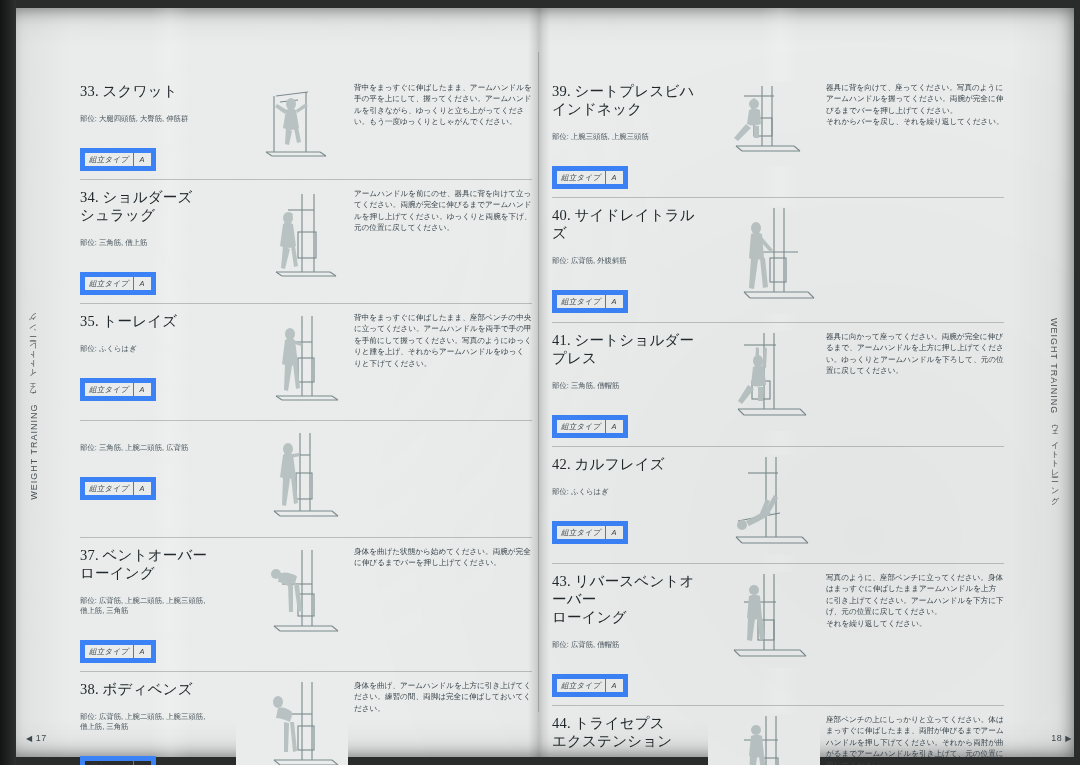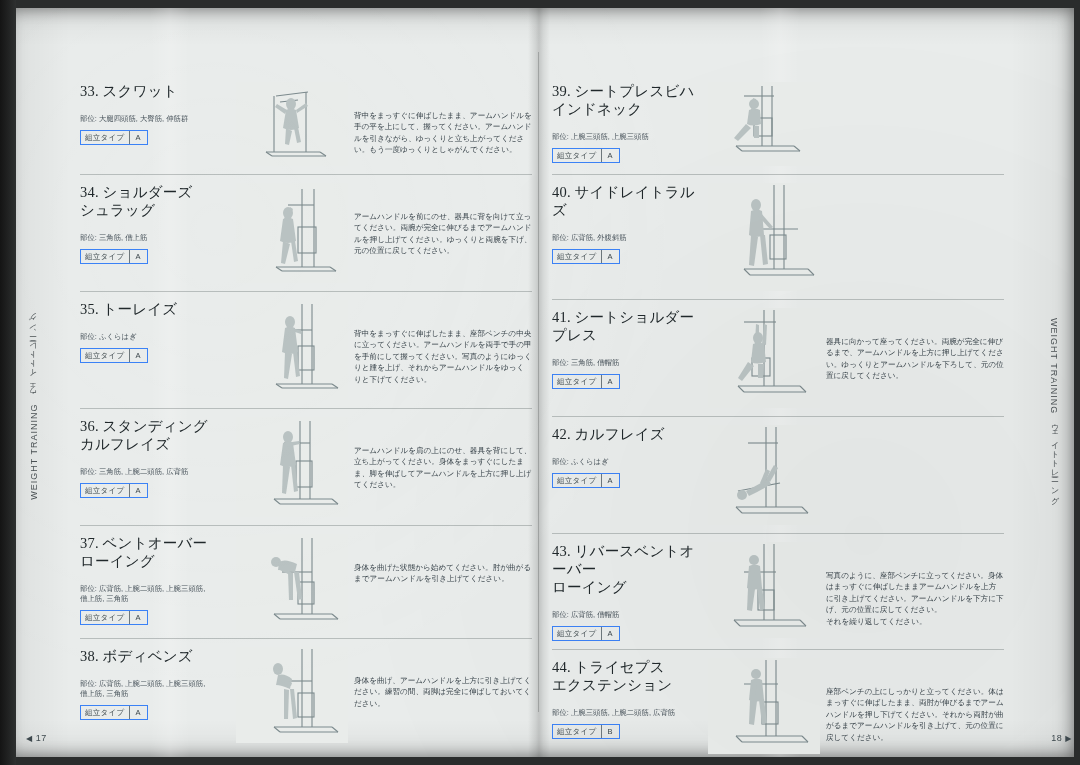--- a/index.html
+++ b/index.html
@@ -142,27 +142,28 @@
     white-space: pre-line;
   }
   .muscles {
     margin-top: 14px;
     color: #47525a;
     font-size: 7.4px;
     line-height: 10px;
     white-space: pre-line;
   }
   .chip {
-    margin-top: 6px;
+    margin-top: 24px;
     display: inline-flex;
     align-items: stretch;
-    border: 1px solid #3b82f6;
+    border: 5px solid #3b82f6;
     height: 13px;
     font-size: 7.5px;
     color: #3b464b;
+    font-style: italic;
   }
   .chip .chip-label {
     padding: 0 4px;
     display: flex;
     align-items: center;
     letter-spacing: .3px;
   }
   .chip .chip-value {
     padding: 0 6px;
     display: flex;
@@ -182,21 +183,20 @@
   .photo svg { display: block; }
 
   
   .desc {
     flex: 1 1 auto;
     color: #38434a;
     font-size: 7.6px;
     line-height: 11.4px;
     padding-left: 6px;
     white-space: pre-line;
-    margin-top: 28px;
   }
 
   
   .folio {
     position: absolute;
     bottom: 22px;
     color: #3d484d;
     font-size: 9px;
     letter-spacing: .5px;
     display: flex;
@@ -347,22 +347,20 @@
             </g>
           </svg>
         </div>
         <div class="desc">背中をまっすぐに伸ばしたまま、座部ベンチの中央に立ってください。アームハンドルを両手で手の甲を手前にして握ってください。写真のようにゆっくりと踵を上げ、それからアームハンドルをゆっくりと下げてください。</div>
       </div>
     </div>
 
     <div class="entry">
       <div class="entry-inner">
         <div class="info">
-          <div class="title-row">36. スタンディング
-カルフレイズ</div>
           <div class="muscles">部位: 三角筋, 上腕二頭筋, 広背筋</div>
           <div class="chip">
             <span class="chip-label">組立タイプ</span>
             <span class="chip-value">A</span>
           </div>
         </div>
         <div class="photo">
           <svg width="112" height="100" viewBox="0 0 112 100">
             <rect x="0" y="0" width="112" height="100" fill="#e9ecea"></rect>
             <g stroke="#7c8a8d" fill="none" stroke-width="1.1">
@@ -377,21 +375,20 @@
             </g>
             <g fill="#b9c2c2">
               <ellipse cx="52" cy="20" rx="5" ry="6"></ellipse>
               <path d="M47 26 q5 -3 10 0 l3 22 q-8 4 -16 0 z"></path>
               <path d="M47 48 l-1 28 l4 1 l4 -27 z"></path>
               <path d="M55 48 l3 27 l4 -1 l-3 -27 z"></path>
               <path d="M49 26 l14 -2 l1 3 l-14 3 z"></path>
             </g>
           </svg>
         </div>
-        <div class="desc">アームハンドルを肩の上にのせ、器具を背にして、立ち上がってください。身体をまっすぐにしたまま、脚を伸ばしてアームハンドルを上方に押し上げてください。</div>
       </div>
     </div>
 
     <div class="entry">
       <div class="entry-inner">
         <div class="info">
           <div class="title-row">37. ベントオーバー
 ローイング</div>
           <div class="muscles">部位: 広背筋, 上腕二頭筋, 上腕三頭筋,
 僧上筋, 三角筋</div>
@@ -415,21 +412,21 @@
             </g>
             <g fill="#b9c2c2">
               <ellipse cx="40" cy="28" rx="5" ry="5"></ellipse>
               <path d="M43 28 q6 -4 18 2 l-2 8 q-10 -2 -17 -2 z"></path>
               <path d="M58 38 l4 28 l4 -1 l-3 -27 z"></path>
               <path d="M52 38 l1 28 l4 0 l0 -27 z"></path>
               <path d="M45 32 l10 6 l-1 3 l-10 -5 z"></path>
             </g>
           </svg>
         </div>
-        <div class="desc">身体を曲げた状態から始めてください。肘が曲がるまでアームハンドルを引き上げてください。</div>
+        <div class="desc">身体を曲げた状態から始めてください。両腕が完全に伸びるまでバーを押し上げてください。</div>
       </div>
     </div>
 
     <div class="entry">
       <div class="entry-inner">
         <div class="info">
           <div class="title-row">38. ボディベンズ</div>
           <div class="muscles">部位: 広背筋, 上腕二頭筋, 上腕三頭筋,
 僧上筋, 三角筋</div>
           <div class="chip">
@@ -491,20 +488,22 @@
             </g>
             <g fill="#b9c2c2">
               <ellipse cx="46" cy="22" rx="5" ry="5"></ellipse>
               <path d="M41 28 q6 -3 11 0 l1 14 q-8 3 -14 0 z"></path>
               <path d="M38 42 l-12 14 l4 3 l13 -13 z"></path>
               <path d="M46 44 l0 12 l5 0 l0 -12 z"></path>
               <path d="M43 28 l2 -12 l3 1 l-1 12 z"></path>
             </g>
           </svg>
         </div>
+        <div class="desc">器具に背を向けて、座ってください。写真のようにアームハンドルを握ってください。両腕が完全に伸びるまでバーを押し上げてください。
+それからバーを戻し、それを繰り返してください。</div>
       </div>
     </div>
 
     <div class="entry">
       <div class="entry-inner">
         <div class="info">
           <div class="title-row">40. サイドレイトラルズ</div>
           <div class="muscles">部位: 広背筋, 外腹斜筋</div>
           <div class="chip">
             <span class="chip-label">組立タイプ</span>

